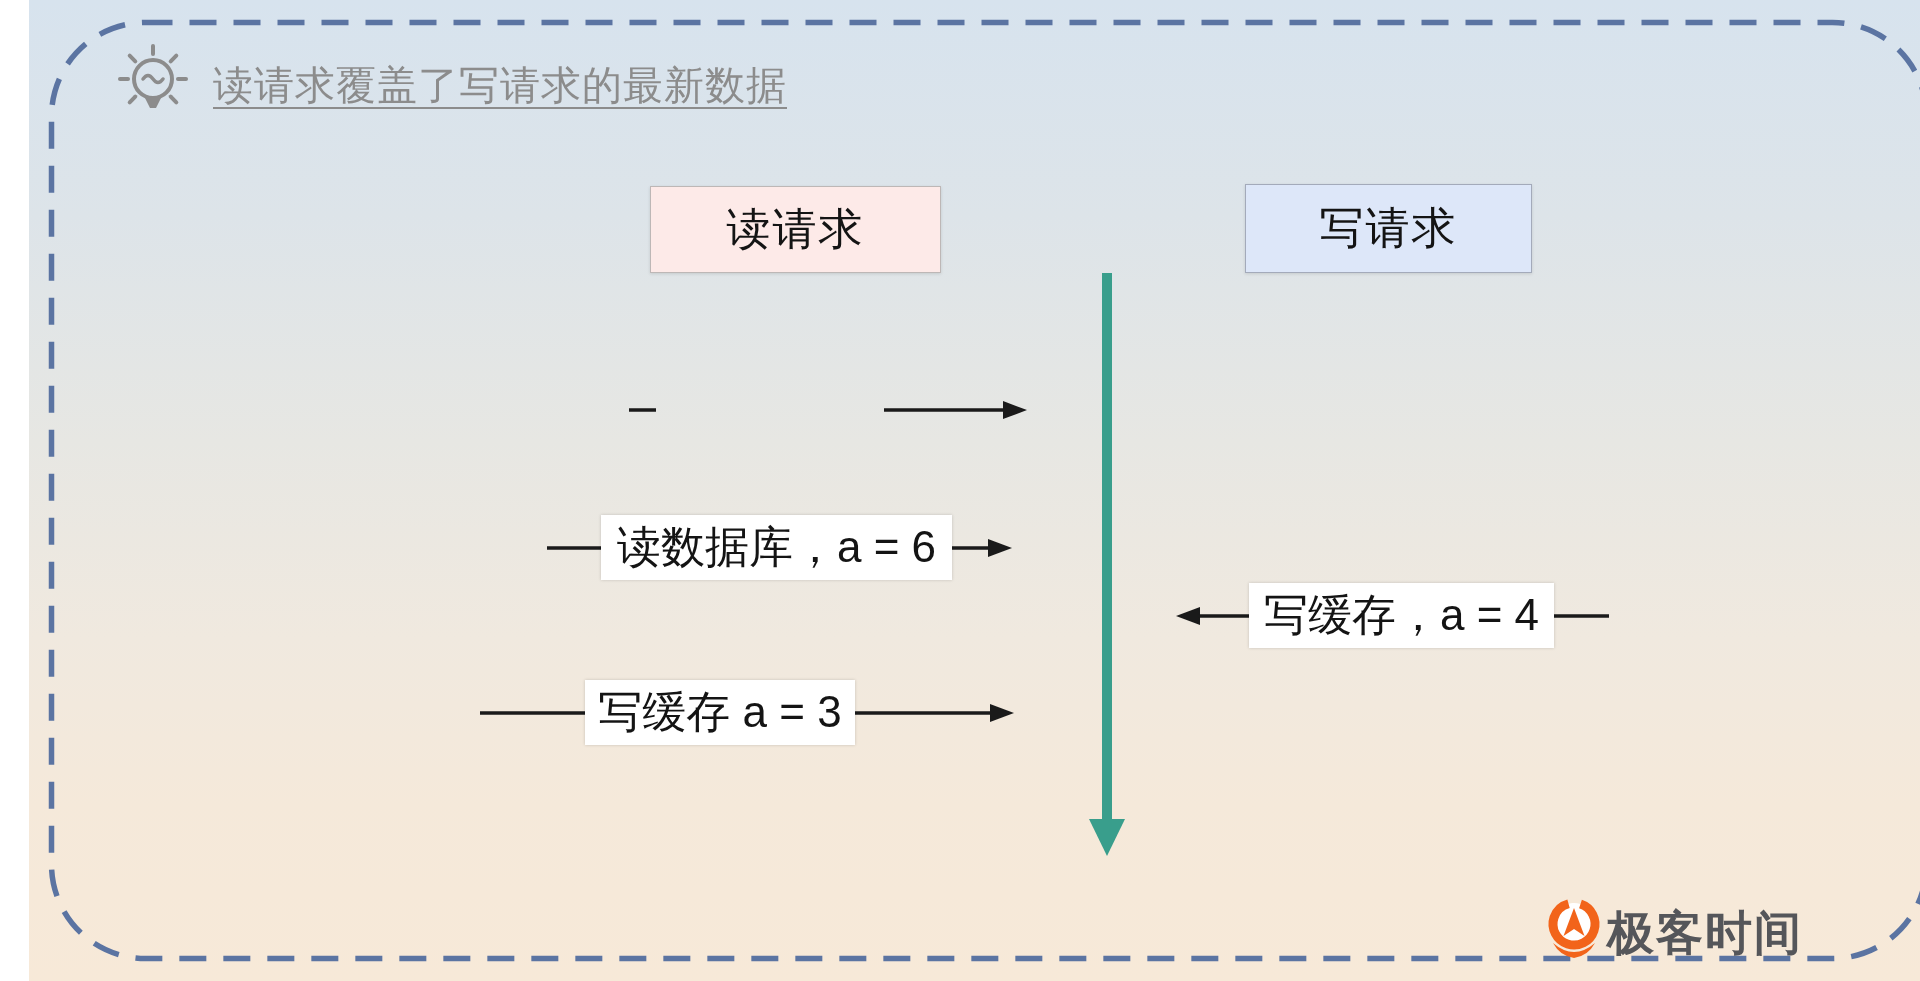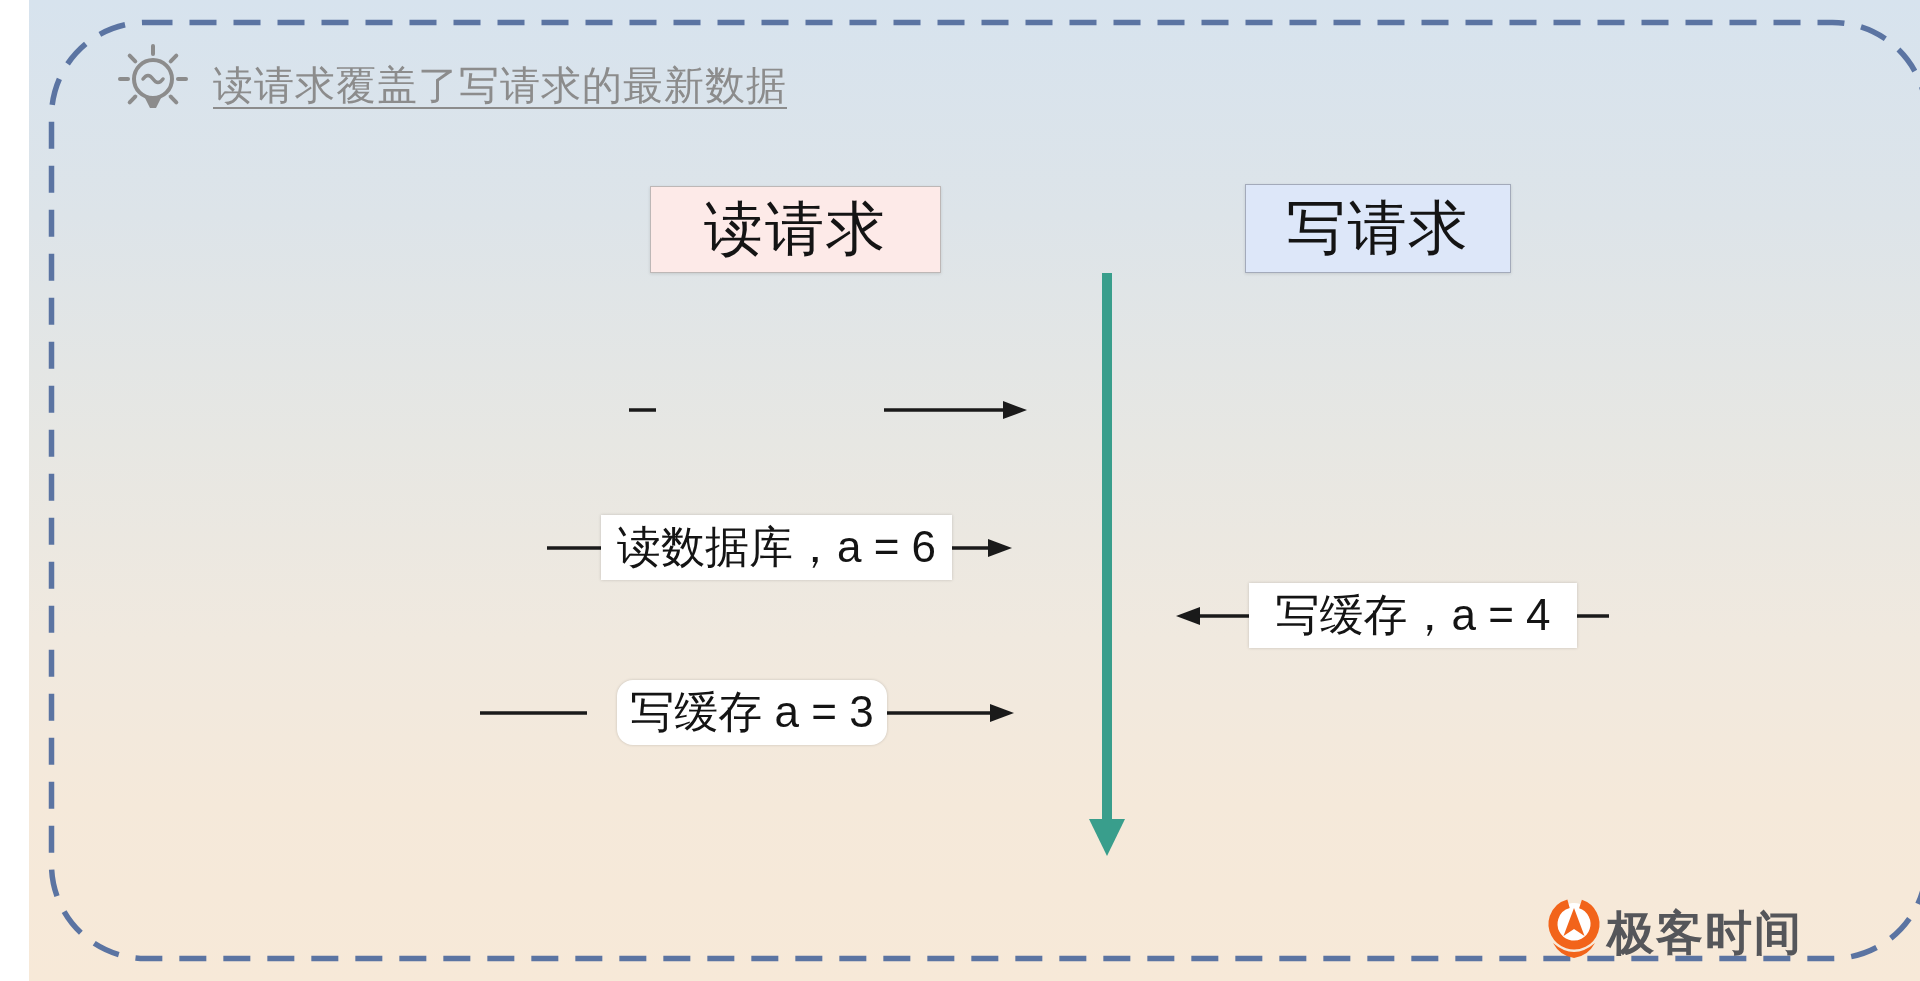--- a/index.html
+++ b/index.html
@@ -39,33 +39,33 @@
     text-decoration-thickness: 2px;
     white-space: nowrap;
   }
 
   
   .actor {
     position: absolute;
     display: flex;
     align-items: center;
     justify-content: center;
-    font-size: 59px;
+    font-size: 44px;
     color: #141414;
     letter-spacing: 2px;
     box-sizing: border-box;
     box-shadow: 0 1px 3px rgba(0,0,0,0.12);
   }
   .actor-read {
     left: 621px; top: 186px; width: 291px; height: 87px;
     background: #fdeae8;
     border: 1px solid #bdb7b6;
   }
   .actor-write {
-    left: 1216px; top: 184px; width: 266px; height: 89px;
+    left: 1216px; top: 184px; width: 287px; height: 89px;
     background: #dde7f9;
     border: 1px solid #a3aaba;
   }
 
   
   .msg-label {
     position: absolute;
     display: flex;
     align-items: center;
     justify-content: center;
@@ -73,22 +73,22 @@
     color: #141414;
     font-size: 44px;
     white-space: nowrap;
     padding: 0 8px;
     box-sizing: border-box;
     height: 65px;
     box-shadow: 0 0 3px rgba(0,0,0,0.18);
   }
   .msg-1 { left: 625px; top: 377px; width: 232px; }
   .msg-2 { left: 572px; top: 515px; width: 351px; }
-  .msg-r { left: 1220px; top: 583px; width: 328px; }
-  .msg-3 { left: 588px; top: 680px; width: 270px; border-radius: 16px; }
+  .msg-r { left: 1220px; top: 583px; width: 305px; }
+  .msg-3 { left: 556px; top: 680px; width: 270px; }
 
   
   .logo {
     position: absolute;
     left: 1516px;
     top: 896px;
     display: flex;
     align-items: center;
     gap: 4px;
   }

